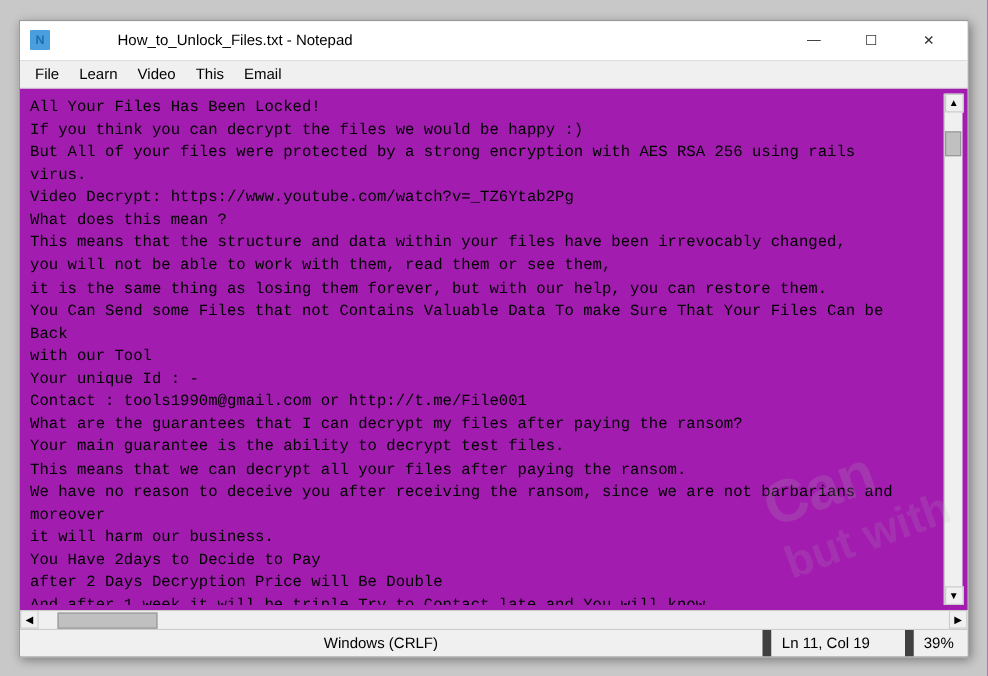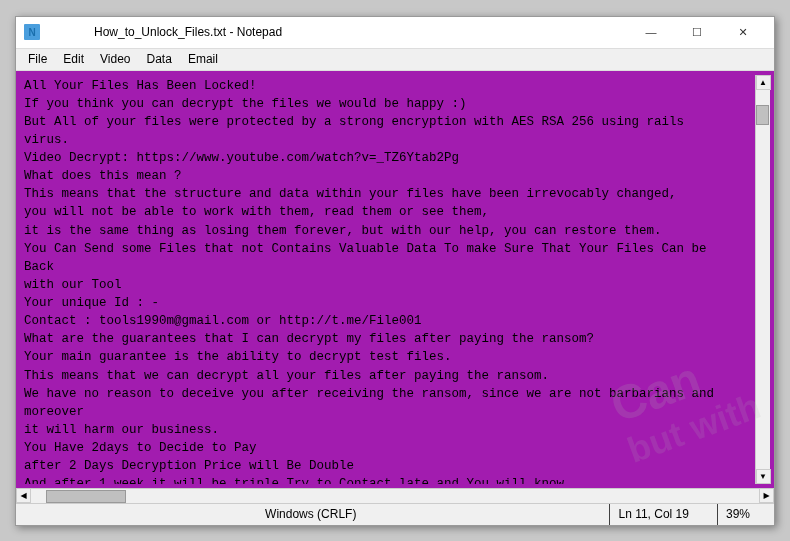--- a/index.html
+++ b/index.html
@@ -182,28 +182,28 @@
       cursor: pointer;
     }
 
     .status-bar {
       height: 22px;
       background: #f0f0f0;
       border-top: 1px solid #ccc;
       display: flex;
       align-items: center;
       justify-content: flex-end;
-      padding: 0 16px;
+      padding: 0 3px;
       gap: 20px;
       font-size: 12px;
     }
 
     .status-section {
       padding: 0 8px;
-      border-left: 1px solid #404040;
+      border-left: 7px solid #404040;
       height: 100%;
       display: flex;
       align-items: center;
     }
 
     .status-section:first-child {
       flex: 1;
       border-left: none;
     }
 
@@ -234,23 +234,23 @@
     <span class="title-text">How_to_Unlock_Files.txt - Notepad</span>
     <div class="window-controls">
       <button class="win-btn">—</button>
       <button class="win-btn">☐</button>
       <button class="win-btn close">✕</button>
     </div>
   </div>
 
   <div class="menu-bar">
     <span class="menu-item">File</span>
-    <span class="menu-item">Edit</span>
+    <span class="menu-item">Learn</span>
     <span class="menu-item">Video</span>
-    <span class="menu-item">Data</span>
+    <span class="menu-item">This</span>
     <span class="menu-item">Email</span>
   </div>
 
   <div class="content-area">
     <div class="text-content">All Your Files Has Been Locked!
 If you think you can decrypt the files we would be happy :)
 But All of your files were protected by a strong encryption with AES RSA 256 using rails virus.
 Video Decrypt: https://www.youtube.com/watch?v=_TZ6Ytab2Pg
 What does this mean ?
 This means that the structure and data within your files have been irrevocably changed,

